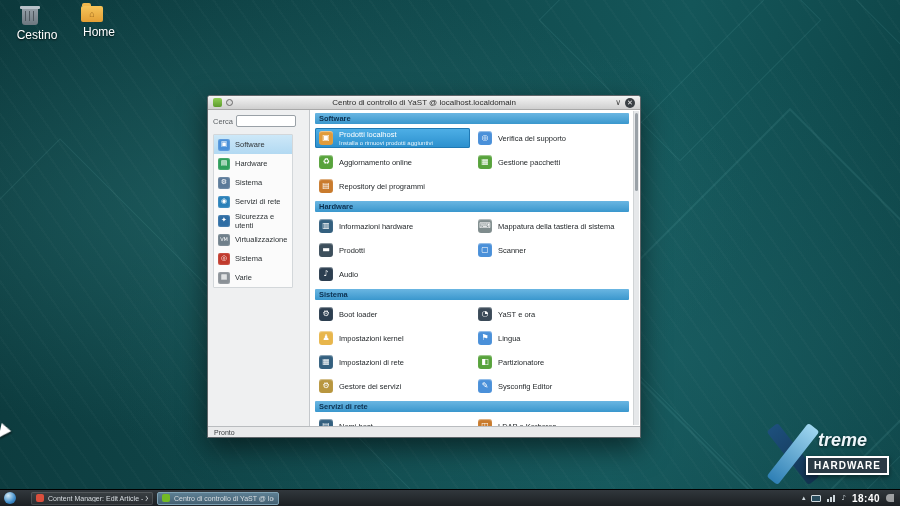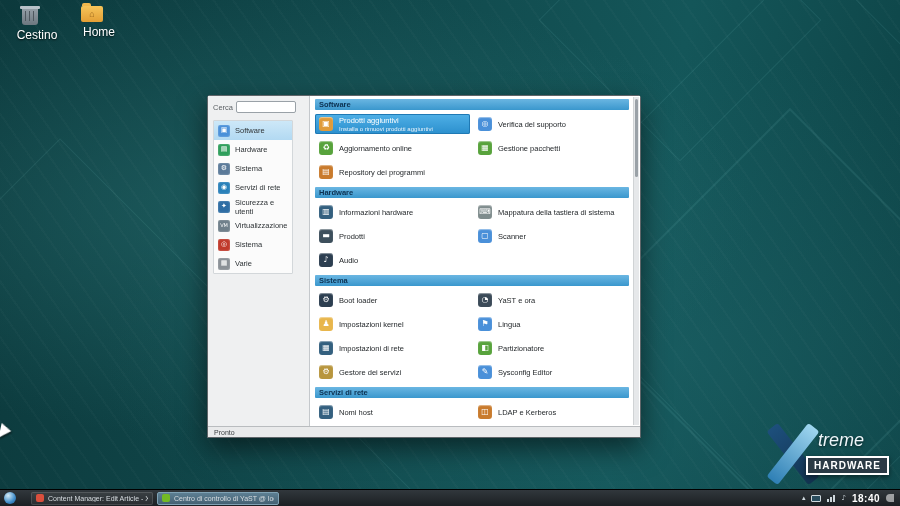--- a/index.html
+++ b/index.html
@@ -94,21 +94,21 @@
   .net-ico b:nth-child(1){height:3px;} .net-ico b:nth-child(2){height:5px;} .net-ico b:nth-child(3){height:7px;}
   .clock { font-size:10px; font-weight:bold; color:#fff; letter-spacing:.5px; cursor:pointer; }
   .toolbox { width:8px; height:8px; border-radius:50% 0 0 50%; background:rgba(255,255,255,.55); cursor:pointer; }
 
   
   .logo { position:absolute; right:6px; bottom:20px; width:132px; height:64px; pointer-events:none; }
   .x-wrap { position:absolute; left:0; top:0; width:60px; height:64px; }
   .xbar { position:absolute; left:24px; top:-2px; width:14px; height:68px; border-radius:3px; }
   .xb1 { transform:rotate(38deg); background:linear-gradient(#9fd6ef,#2e7fb5); }
   .xb2 { transform:rotate(-38deg); background:linear-gradient(#1d4f7c,#123350); }
-  .logo-treme { position:absolute; left:56px; top:8px; font-size:18px; font-weight:normal; font-style:italic; color:#eef6fa; text-shadow:0 1px 3px rgba(0,0,0,.6); }
+  .logo-treme { position:absolute; left:56px; top:8px; font-size:18px; font-weight:bold; font-style:italic; color:#eef6fa; text-shadow:0 1px 3px rgba(0,0,0,.6); }
   .logo-hw { position:absolute; left:44px; top:34px; padding:2px 6px; border:2px solid #fff; background:#2b3a45; color:#fff;
     font-size:10px; font-weight:bold; letter-spacing:1px; box-shadow:0 2px 5px rgba(0,0,0,.5); }
 
   
   .cursor { position:absolute; left:0px; top:424px; width:0; height:0;
     border-top:6px solid transparent; border-bottom:9px solid transparent; border-left:11px solid #fff;
     filter:drop-shadow(1px 1px 1px rgba(0,0,0,.7)); transform:rotate(12deg); }
 </style>
 </head>
 <body>
@@ -127,20 +127,27 @@
     </div>
     <div class="dicon">
       <div class="folder">
           <i>⌂</i>
         </div>
       <span>Home</span>
     </div>
   </div>
 
   <div class="window">
+    <div class="titlebar">
+      <span class="tb-appicon"></span>
+      <span class="tb-pin"></span>
+      <span class="tb-title">Centro di controllo di YaST @ localhost.localdomain</span>
+      <span class="tb-btn">∨</span>
+      <span class="tb-close">✕</span>
+    </div>
     <div class="win-body">
       <div class="sidebar">
         <div class="search-row">
           <span class="search-label">Cerca</span>
           <input class="search-input" value="" style="">
         </div>
         <div class="sidebar-list" id="sidebar-list">
             <div class="sb-item sel">
               <span class="mini-icon" style="background: rgb(74, 144, 217);">▣</span>
               <span>Software</span>
@@ -175,21 +182,21 @@
             </div>
           </div>
       </div>
       <div class="main-wrap">
         <div class="main-panel" id="main-panel">
             <div class="section-header">Software</div>
             <div class="grid">
               <div class="g-item sel">
                 <span class="g-icon" style="background: rgb(224, 155, 58);">▣</span>
                 <div>
-                  <div class="g-label">Prodotti aggiuntivi</div>
+                  <div class="g-label">Prodotti localhost</div>
                   <div class="g-sub">Installa o rimuovi prodotti aggiuntivi</div>
                 </div>
               </div>
               <div class="g-item">
                 <span class="g-icon" style="background: rgb(74, 144, 217);">◎</span>
                 <div>
                   <div class="g-label">Verifica del supporto</div>
                 </div>
               </div>
               <div class="g-item">

